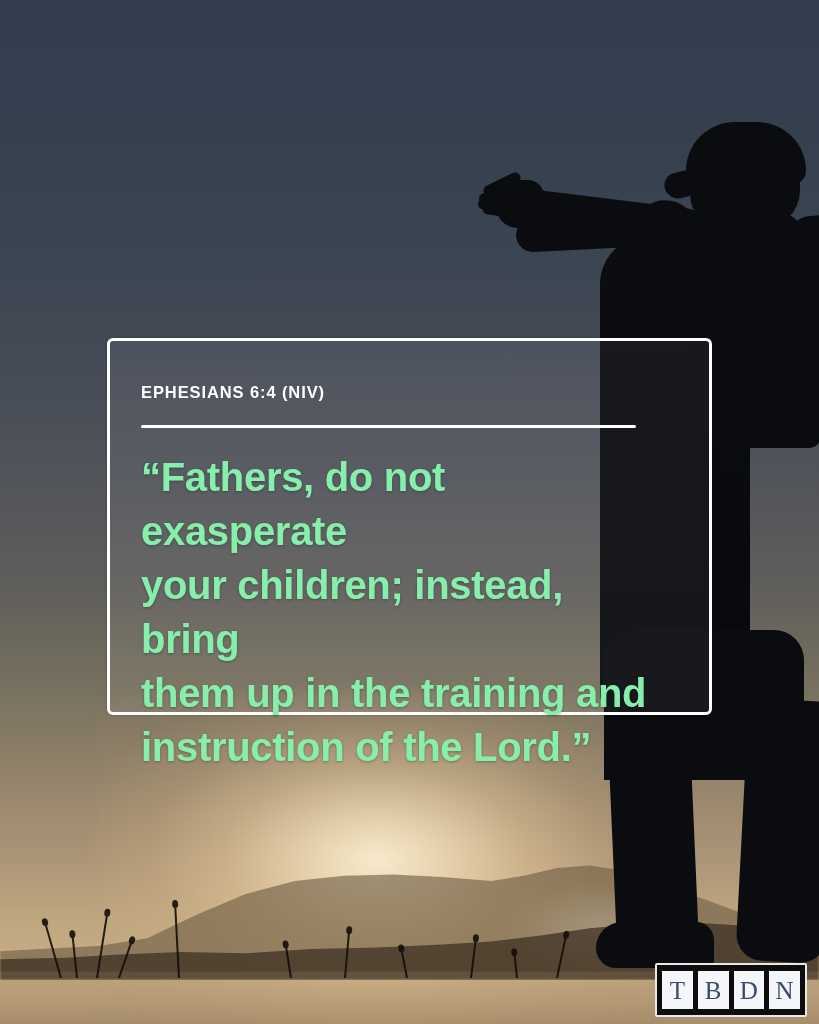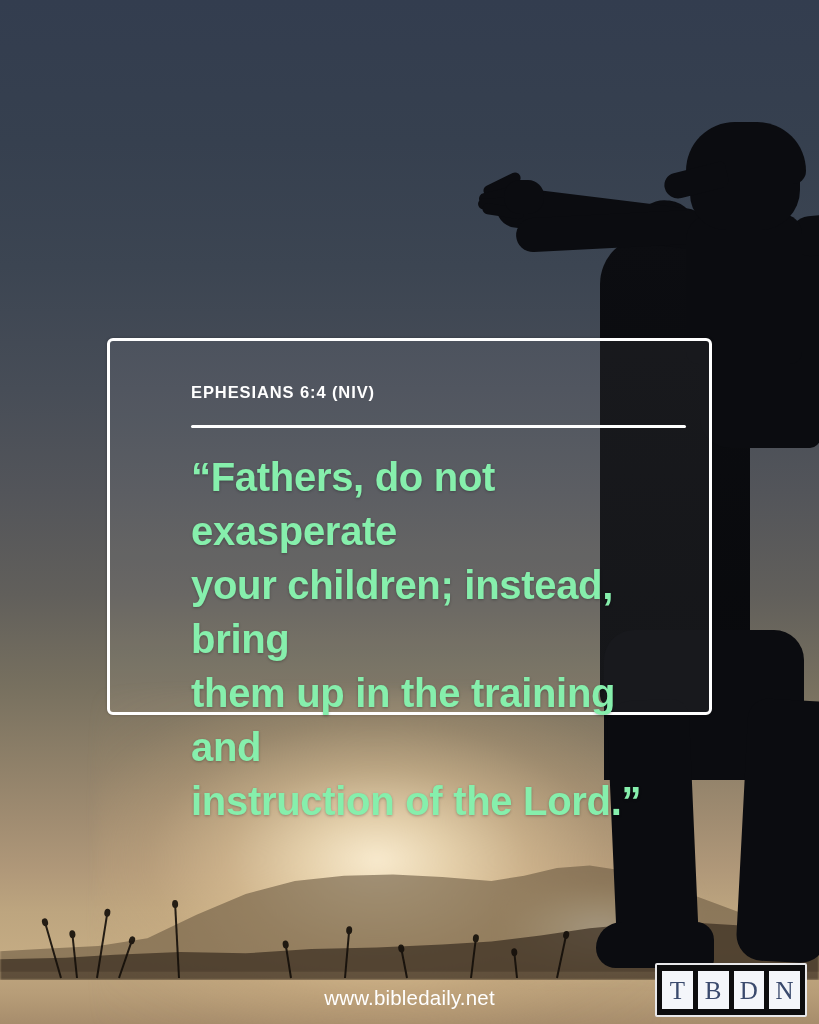--- a/index.html
+++ b/index.html
@@ -271,21 +271,21 @@
     top: 338px;
     width: 605px;
     height: 377px;
     border: 3px solid #ffffff;
     border-radius: 6px;
     box-sizing: border-box;
     background: rgba(255,255,255,0.055);
     box-shadow: 0 0 3px rgba(0,0,0,0.25);
   }
   .card-inner {
-    padding: 42px 52px 0 81px;
+    padding: 42px 52px 0 31px;
   }
   .verse-ref {
     color: #ffffff;
     font-size: 16.5px;
     letter-spacing: 0.9px;
     font-weight: 600;
     margin: 0;
     white-space: nowrap;
   }
   .divider {
@@ -401,21 +401,20 @@
     <div class="card-inner">
       <p class="verse-ref">EPHESIANS 6:4 (NIV)</p>
       <div class="divider"></div>
       <p class="quote">“Fathers, do not exasperate
 your children; instead, bring
 them up in the training and
 instruction of the Lord.”</p>
     </div>
   </div>
 
-  <div class="site-url">www.bibledaily.net</div>
 
   <div class="logo">
     <div class="logo-tile">T</div>
     <div class="logo-tile">B</div>
     <div class="logo-tile">D</div>
     <div class="logo-tile">N</div>
   </div>
 
 </div>
 

